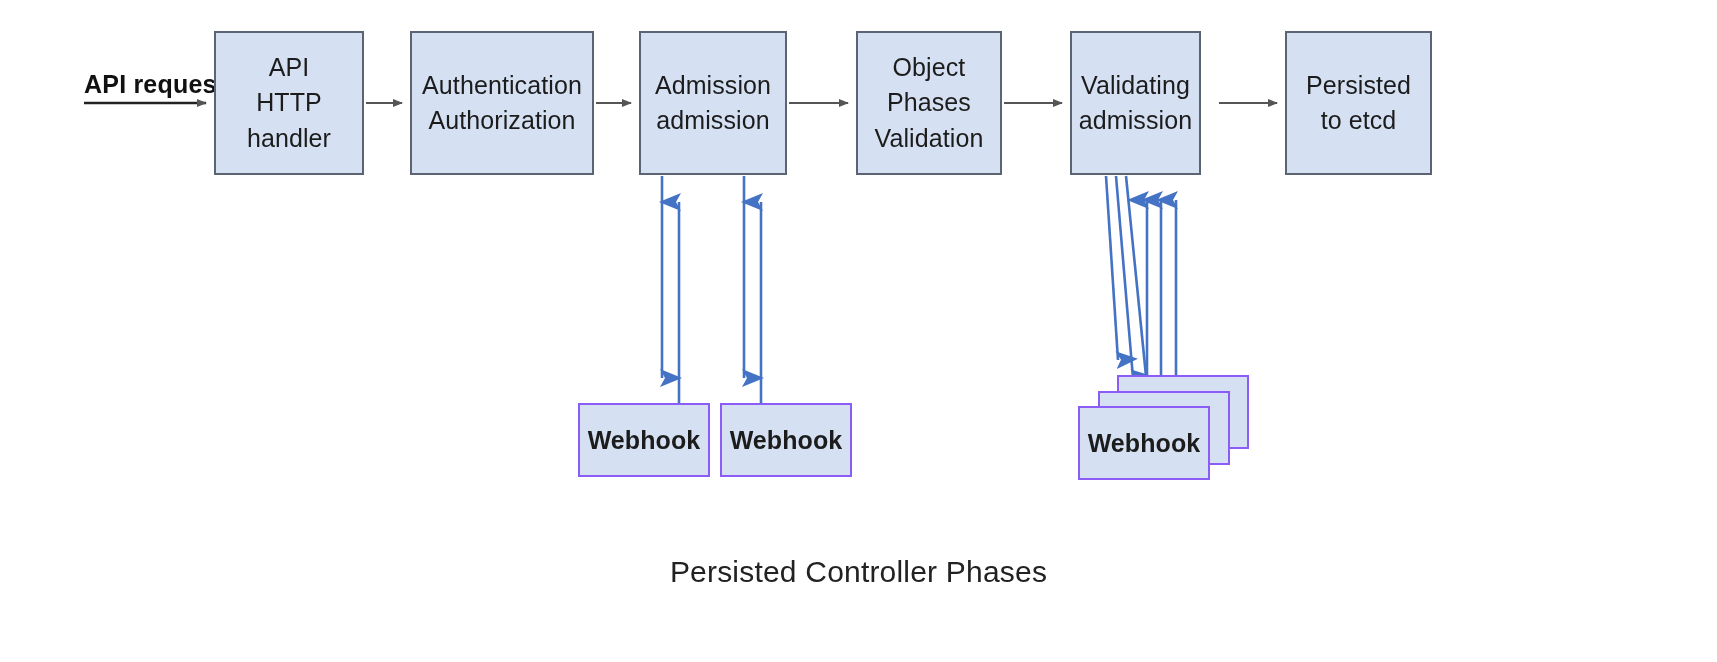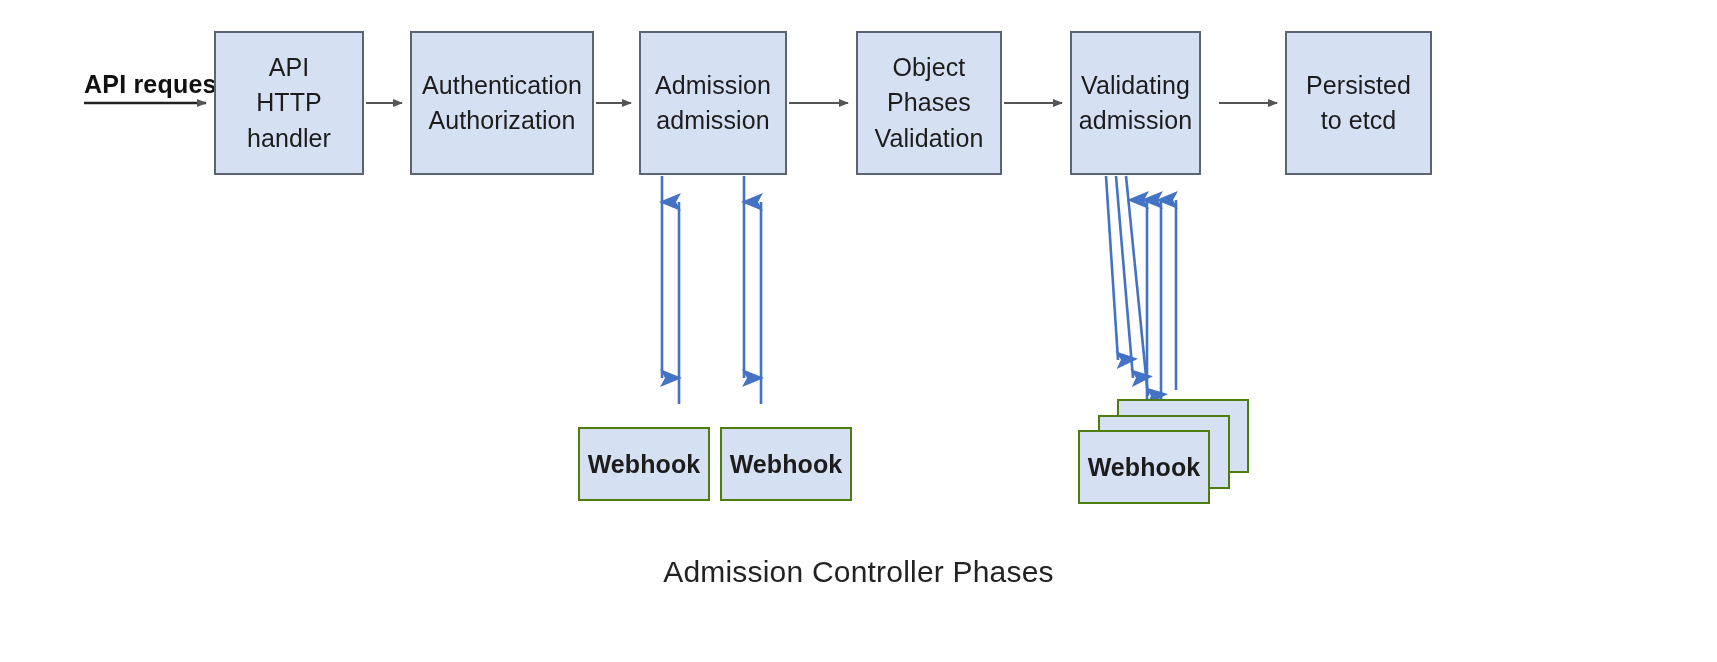--- a/index.html
+++ b/index.html
@@ -33,25 +33,24 @@
     color: #1c1c1c;
     white-space: pre-line;
     letter-spacing: 0.1px;
   }
 
   
   .webhook-box {
     position: absolute;
     box-sizing: border-box;
     background: #d5e1f2;
-    border: 2px solid #4d7c0f;
+    border: 2px solid #8b5cf6;
     display: flex;
     align-items: center;
     justify-content: center;
-    margin-top: 24px;
   }
   .webhook-label {
     font-size: 25px;
     font-weight: bold;
     color: #1c1c1c;
     letter-spacing: 0.1px;
   }
 
   
   #wires {
@@ -203,15 +202,15 @@
   </div>
 
   <div class="webhook-box" style="left:1098px; top:391px; width:132px; height:74px; z-index:5;">
     <span class="webhook-label"></span>
   </div>
 
   <div class="webhook-box" style="left:1078px; top:406px; width:132px; height:74px; z-index:6;">
     <span class="webhook-label">Webhook</span>
   </div>
 
-  <div class="caption" style="left:0; top:555px;">Admission Controller Phases</div>
+  <div class="caption" style="left:0; top:555px;">Persisted Controller Phases</div>
 
 </div>
 
 </body></html>

